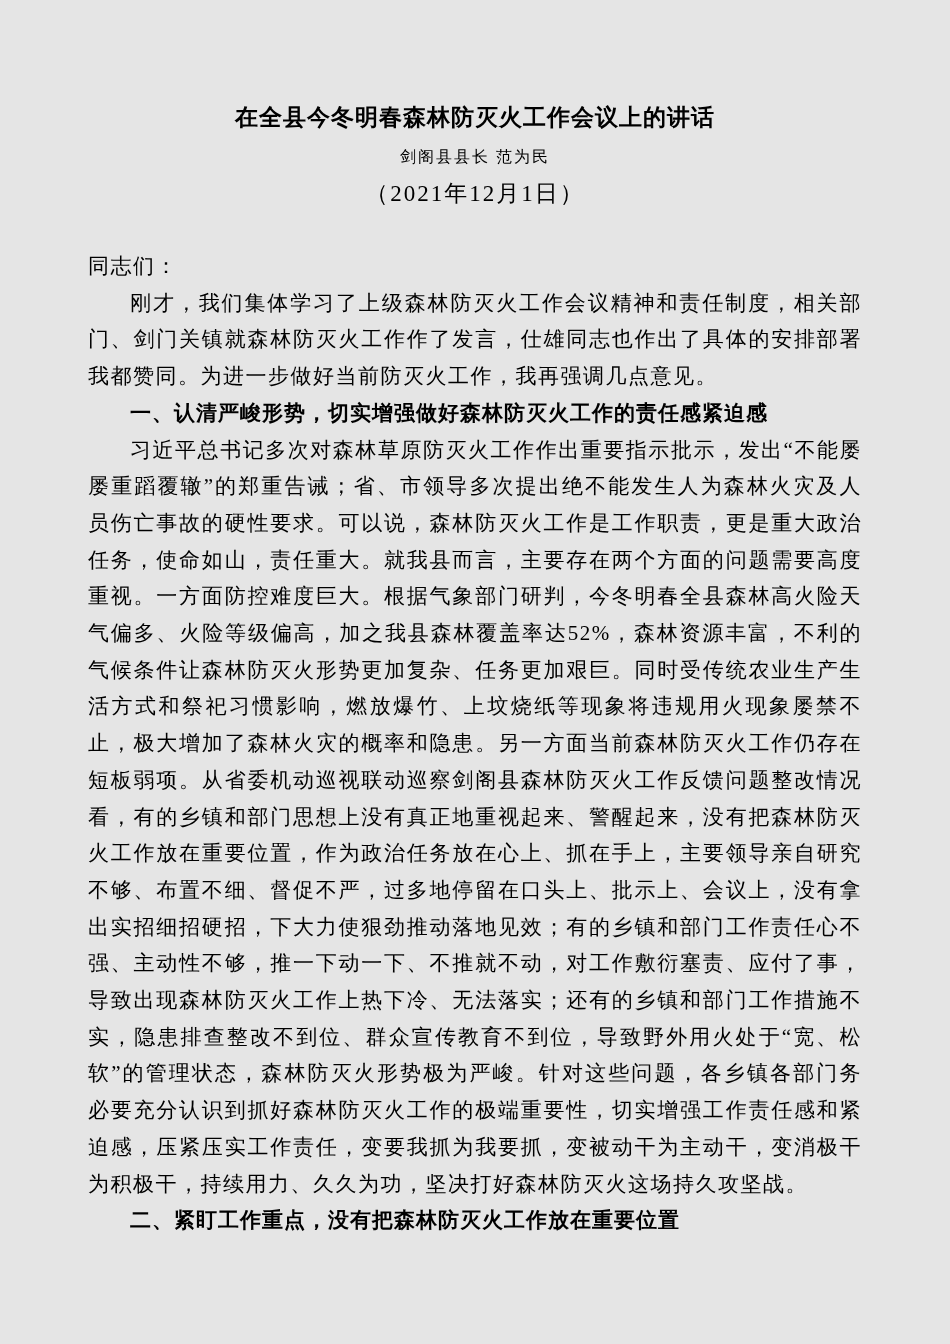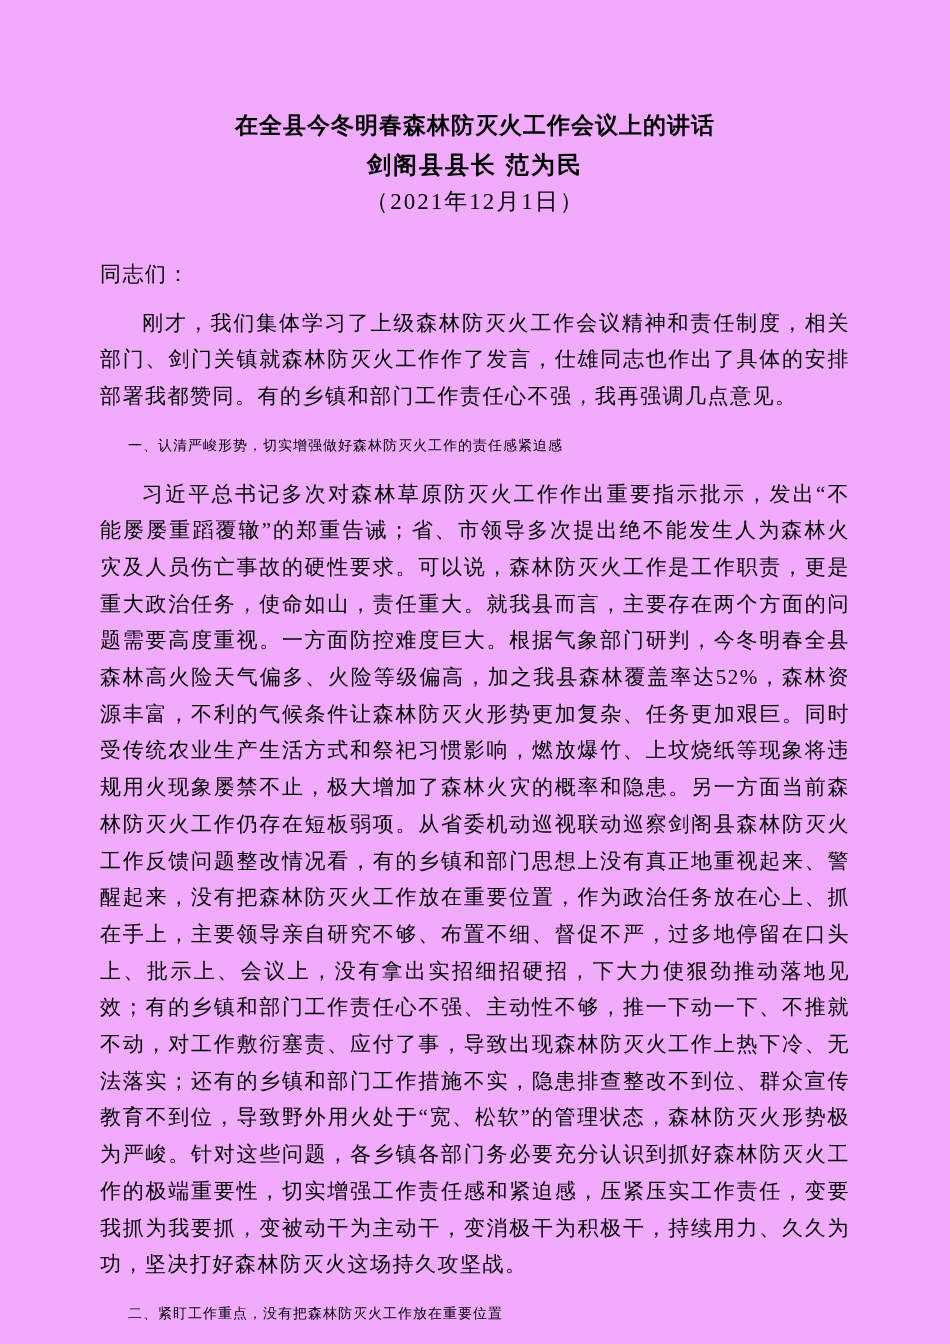--- a/index.html
+++ b/index.html
@@ -9,84 +9,84 @@
   body {
     width: 950px;
     height: 1344px;
     overflow: hidden;
     font-family: "Liberation Serif", "DejaVu Serif", serif;
     color: #000000;
   }
   .page {
     width: 950px;
     height: 1344px;
-    background: #f0abfc;
-    padding: 16px 88px;
+    background: #e5e5e5;
+    padding: 8px 88px;
   }
   .doc-header {
     text-align: center;
     padding-top: 90px;
   }
   .doc-title {
     font-size: 23px;
     line-height: 40px;
     font-weight: bold;
     letter-spacing: 1px;
     font-family: "Liberation Serif", "DejaVu Serif", serif;
   }
   .doc-author {
-    font-size: 24px;
+    font-size: 16px;
     line-height: 38px;
     letter-spacing: 2px;
-    font-weight: bold;
+    font-weight: normal;
   }
   .doc-date {
     font-size: 23px;
     line-height: 36px;
     letter-spacing: 2px;
   }
   .doc-body {
     margin-top: 36px;
     font-size: 21px;
     line-height: 36.7px;
     letter-spacing: 1.5px;
     text-align: justify;
     text-justify: inter-character;
   }
   .doc-body p {
-    margin: 12px;
+    margin: 0;
   }
   .salutation {
     text-indent: 0;
   }
   .body-para {
     text-indent: 2em;
   }
   .section-heading {
-    font-size: 14px;
+    font-size: 21px;
     line-height: 36.7px;
     letter-spacing: 1px;
-    font-weight: normal;
+    font-weight: bold;
     text-indent: 2em;
     font-family: "Liberation Sans", "DejaVu Sans", sans-serif;
     text-align: justify;
   }
 </style>
 </head>
 <body>
 
 <div class="page">
 
   <div class="doc-header">
     <div class="doc-title">在全县今冬明春森林防灭火工作会议上的讲话</div>
     <div class="doc-author">剑阁县县长 范为民</div>
     <div class="doc-date">（2021年12月1日）</div>
   </div>
 
   <div class="doc-body">
     <p class="salutation">同志们：</p>
-    <p class="body-para">刚才，我们集体学习了上级森林防灭火工作会议精神和责任制度，相关部门、剑门关镇就森林防灭火工作作了发言，仕雄同志也作出了具体的安排部署我都赞同。有的乡镇和部门工作责任心不强，我再强调几点意见。</p>
+    <p class="body-para">刚才，我们集体学习了上级森林防灭火工作会议精神和责任制度，相关部门、剑门关镇就森林防灭火工作作了发言，仕雄同志也作出了具体的安排部署我都赞同。为进一步做好当前防灭火工作，我再强调几点意见。</p>
     <p class="section-heading">一、认清严峻形势，切实增强做好森林防灭火工作的责任感紧迫感</p>
     <p class="body-para">习近平总书记多次对森林草原防灭火工作作出重要指示批示，发出“不能屡屡重蹈覆辙”的郑重告诫；省、市领导多次提出绝不能发生人为森林火灾及人员伤亡事故的硬性要求。可以说，森林防灭火工作是工作职责，更是重大政治任务，使命如山，责任重大。就我县而言，主要存在两个方面的问题需要高度重视。一方面防控难度巨大。根据气象部门研判，今冬明春全县森林高火险天气偏多、火险等级偏高，加之我县森林覆盖率达52%，森林资源丰富，不利的气候条件让森林防灭火形势更加复杂、任务更加艰巨。同时受传统农业生产生活方式和祭祀习惯影响，燃放爆竹、上坟烧纸等现象将违规用火现象屡禁不止，极大增加了森林火灾的概率和隐患。另一方面当前森林防灭火工作仍存在短板弱项。从省委机动巡视联动巡察剑阁县森林防灭火工作反馈问题整改情况看，有的乡镇和部门思想上没有真正地重视起来、警醒起来，没有把森林防灭火工作放在重要位置，作为政治任务放在心上、抓在手上，主要领导亲自研究不够、布置不细、督促不严，过多地停留在口头上、批示上、会议上，没有拿出实招细招硬招，下大力使狠劲推动落地见效；有的乡镇和部门工作责任心不强、主动性不够，推一下动一下、不推就不动，对工作敷衍塞责、应付了事，导致出现森林防灭火工作上热下冷、无法落实；还有的乡镇和部门工作措施不实，隐患排查整改不到位、群众宣传教育不到位，导致野外用火处于“宽、松软”的管理状态，森林防灭火形势极为严峻。针对这些问题，各乡镇各部门务必要充分认识到抓好森林防灭火工作的极端重要性，切实增强工作责任感和紧迫感，压紧压实工作责任，变要我抓为我要抓，变被动干为主动干，变消极干为积极干，持续用力、久久为功，坚决打好森林防灭火这场持久攻坚战。</p>
     <p class="section-heading">二、紧盯工作重点，没有把森林防灭火工作放在重要位置</p>
   </div>
 
 </div>
 
 </body></html>

